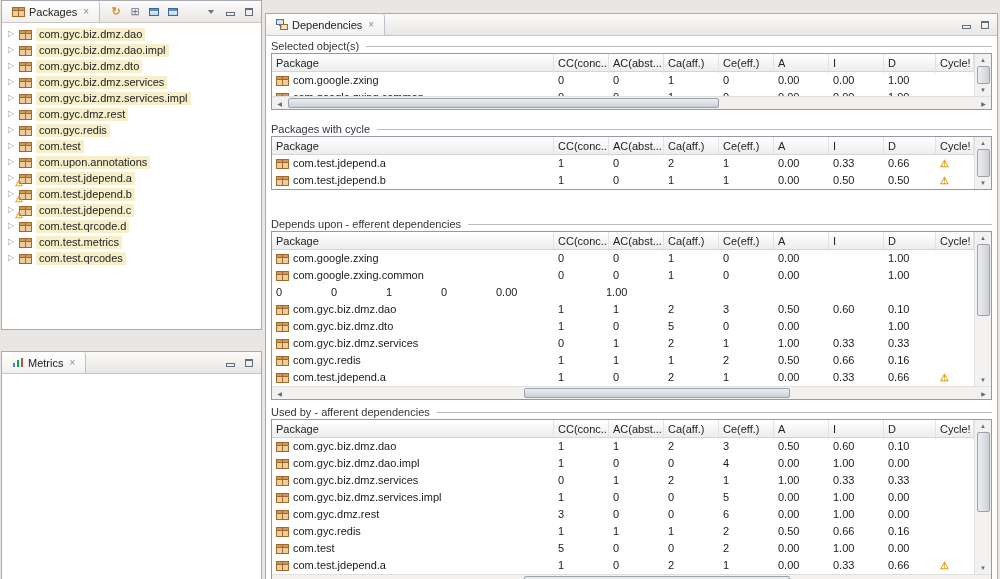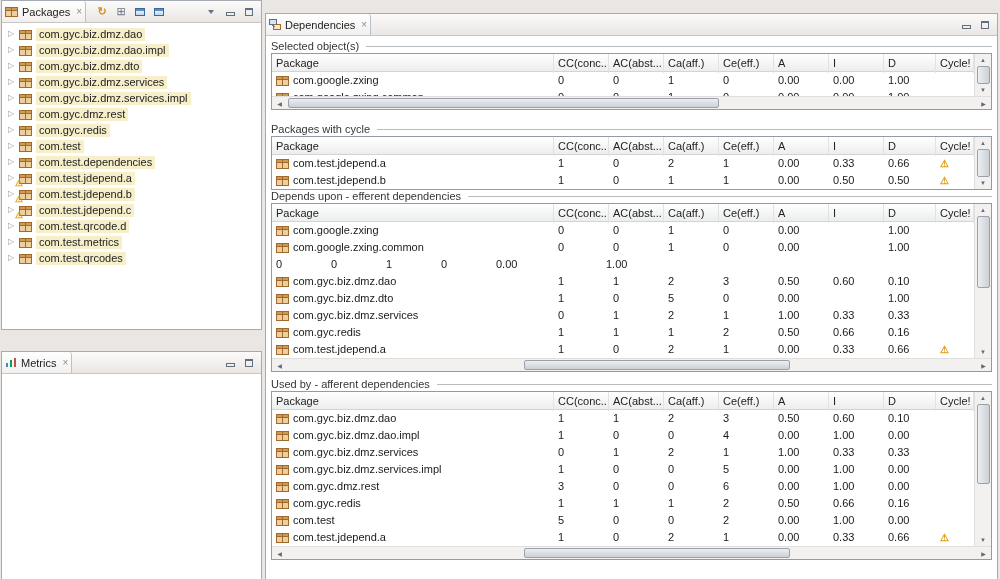--- a/index.html
+++ b/index.html
@@ -10,21 +10,21 @@
     background:#e9e6e3; position:relative; overflow:hidden;
   }
   .view { position:absolute; background:#fff; border:1px solid #a6abb3; }
   #packages-view { left:1px; top:0; width:261px; height:330px; }
   #metrics-view { left:1px; top:351px; width:261px; height:245px; }
   #dependencies-view { left:265px; top:13px; width:733px; height:578px; }
 
   
   .tabbar { height:22px; background:linear-gradient(#fcfbfa,#e9e6e3);
     border-bottom:1px solid #c8c5c2; display:flex; align-items:stretch; }
-  .tab { display:flex; align-items:center; gap:4px; padding:0 3px;
+  .tab { display:flex; align-items:center; gap:4px; padding:0 10px;
     background:linear-gradient(#ffffff,#f2f0ee); border-right:1px solid #bcc1c8;
     border-top-right-radius:3px; }
   .tab-label { white-space:nowrap; color:#222; }
   .tab-close { color:#8a8f96; font-size:10px; line-height:10px; margin-left:2px; cursor:default; }
   .tab-ic { display:flex; align-items:center; }
   .tab-tools { display:flex; align-items:center; gap:7px; margin-left:10px; }
   .win-tools { display:flex; align-items:center; gap:7px; margin-left:auto; padding-right:6px; }
   .tbicon { min-width:12px; height:14px; display:flex; align-items:center; justify-content:center;
     font-size:11px; color:#5d6774; }
   .tbicon.refresh { color:#d98e26; font-weight:bold; }
@@ -52,21 +52,21 @@
   
   #metrics-body { position:relative; height:221px; background:#fff; overflow:hidden; }
   #instability-label { position:absolute; left:6px; top:54px; color:#ff1212; white-space:nowrap; }
   #metrics-svg { position:absolute; left:0; top:0; }
 
   
   .dep-body { padding:4px 5px 0 5px; height:554px; background:#fff; overflow:hidden; }
   .section .sec-title { display:flex; align-items:center; height:12px; margin-bottom:1px; }
   .sec-title .st-label { white-space:nowrap; color:#363636; }
   .sec-title .rule { flex:1; height:1px; background:#bcbcbc; margin-left:7px; margin-top:1px; }
-  .s1 { margin-top:13px; } .s2 { margin-top:0; } .s3 { margin-top:6px; }
+  .s1 { margin-top:13px; } .s2 { margin-top:28px; } .s3 { margin-top:6px; }
 
   .dep-table { border:1px solid #919aa5; background:#fff; display:flex; flex-direction:column; }
   .t0 { height:57px; } .t1 { height:54px; } .t2 { height:169px; } .t3 { height:169px; }
   .t-top { display:flex; flex:1; min-height:0; }
   .t-grid { flex:1; overflow:hidden; min-width:0; }
   .t-head { display:flex; height:18px; background:linear-gradient(#ffffff,#eceded);
     border-bottom:1px solid #d4d4d4; }
   .hcell { border-right:1px solid #e2e2e2; padding:3px 0 16px 4px; color:#222;
     overflow:hidden; white-space:nowrap; flex:none; }
   .trow { display:flex; height:17px; }
@@ -209,21 +209,21 @@
   </svg></span>
           <span class="tree-label">com.test</span>
         </div>
         <div class="tree-row">
           <span class="twisty">▷</span>
           <span class="tree-icon"><svg width="13" height="11" viewBox="0 0 13 11">
     <rect x="0.5" y="1.5" width="12" height="9" fill="#eecf9c" stroke="#a16a2c"></rect>
     <rect x="0.5" y="1.5" width="12" height="3" fill="#cf9a58" stroke="#a16a2c"></rect>
     <path d="M6.5 1.5 v9" stroke="#a16a2c"></path>
   </svg></span>
-          <span class="tree-label">com.test.dependencies</span>
+          <span class="tree-label">com.upon.annotations</span>
         </div>
         <div class="tree-row">
           <span class="twisty">▷</span>
           <span class="tree-icon"><svg width="13" height="11" viewBox="0 0 13 11">
     <rect x="0.5" y="1.5" width="12" height="9" fill="#eecf9c" stroke="#a16a2c"></rect>
     <rect x="0.5" y="1.5" width="12" height="3" fill="#cf9a58" stroke="#a16a2c"></rect>
     <path d="M6.5 1.5 v9" stroke="#a16a2c"></path>
   </svg><span class="tree-warn">⚠</span></span>
           <span class="tree-label">com.test.jdepend.a</span>
         </div>

